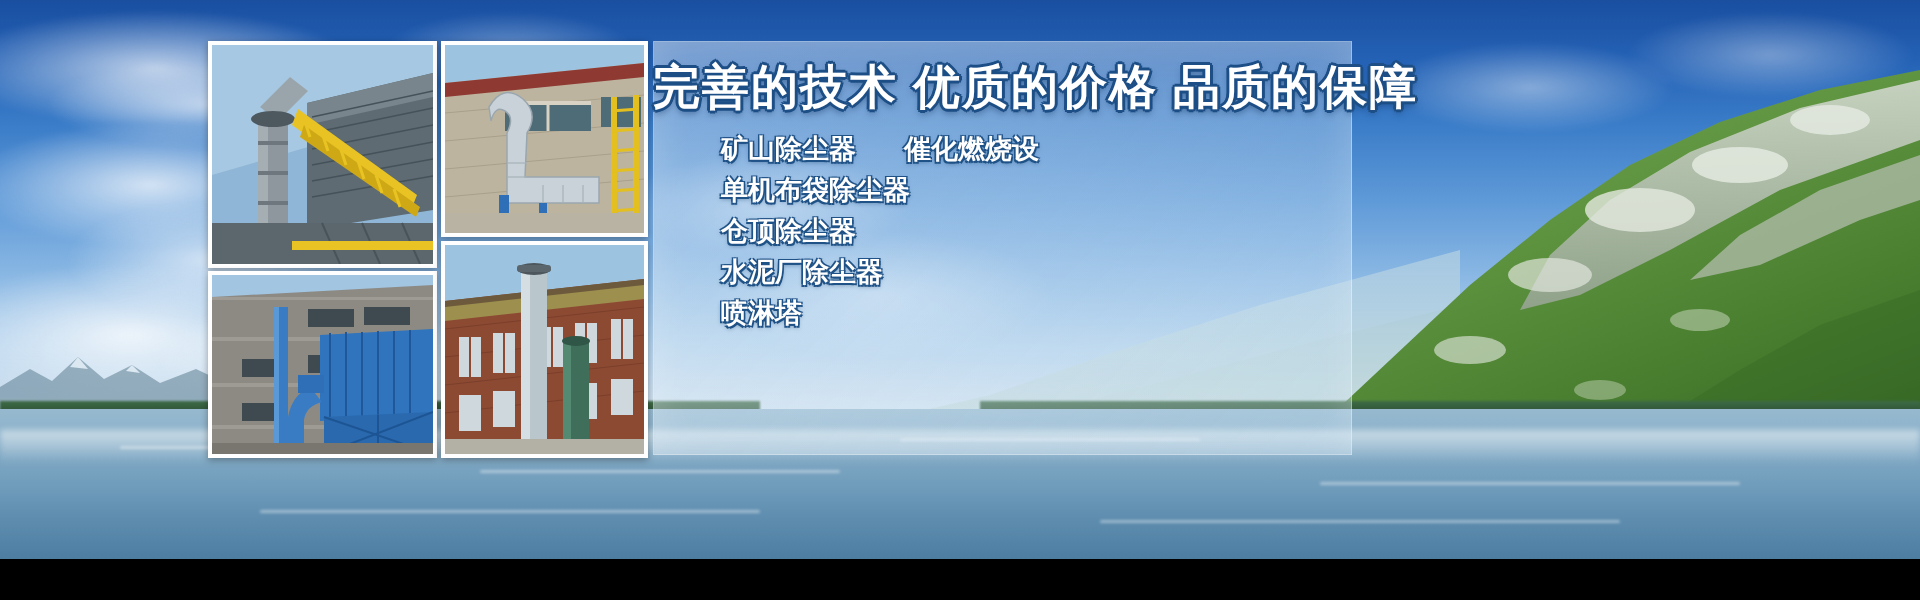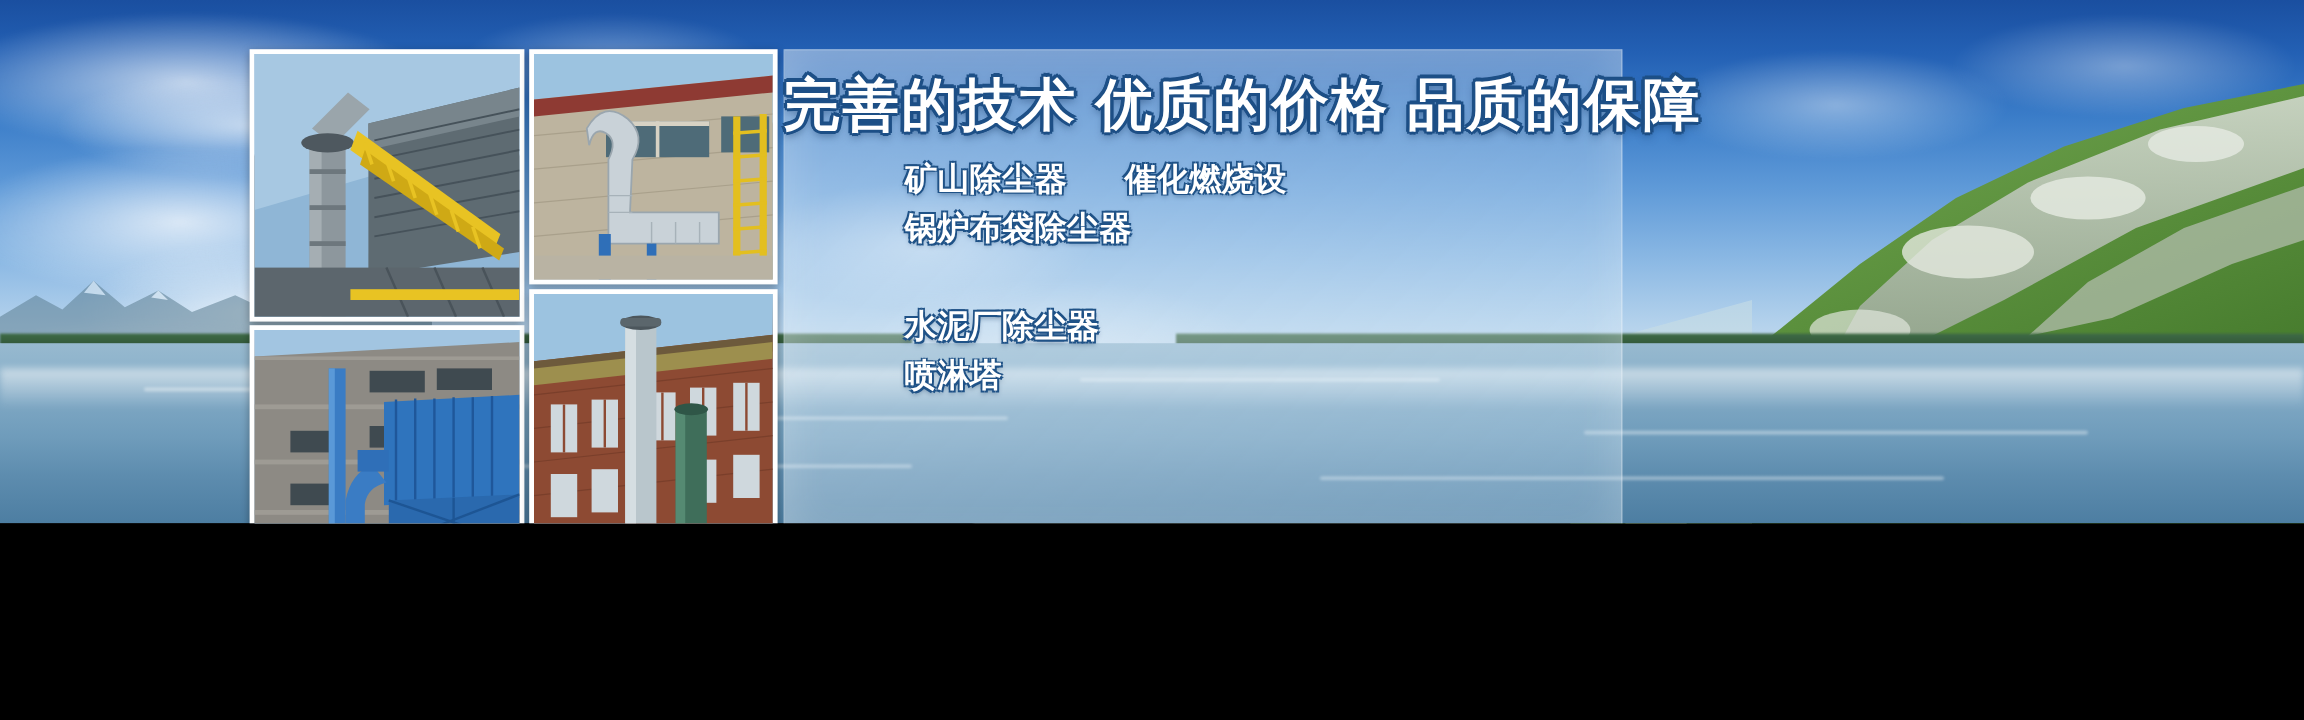--- a/index.html
+++ b/index.html
@@ -1,18 +1,18 @@
 <!DOCTYPE html>
 <html lang="zh"><head>
 <meta charset="utf-8">
 <title>Banner</title>
 <style>
   html,body{margin:0;padding:0;background:#000;}
   #stage{
-    position:relative;width:1920px;height:436px;overflow:hidden;
+    position:relative;width:1920px;height:559px;overflow:hidden;
     font-family:"Liberation Sans","DejaVu Sans",sans-serif;
   }
 
   
   .sky{position:absolute;inset:0;
     background:linear-gradient(180deg,
       #1a4fa0 0%, #2360b4 10%, #3a7cc8 22%,
       #5f9ad8 36%, #8cb9e4 50%, #b4d2ec 62%,
       #cfe0ef 72%, #dfe9f2 80%, #cfe2ee 88%, #b9d6e8 100%);}
   .cloud{position:absolute;border-radius:50%;
@@ -79,21 +79,21 @@
     text-align:center;font-size:47px;line-height:58px;font-weight:bold;
     color:#ffffff;letter-spacing:2px;white-space:nowrap;
     text-shadow:
       -2px -2px 0 #1d4f86, 2px -2px 0 #1d4f86,
       -2px  2px 0 #1d4f86, 2px  2px 0 #1d4f86,
        0   -3px 0 #1d4f86, 0    3px 0 #1d4f86,
       -3px  0   0 #1d4f86, 3px  0   0 #1d4f86,
        0 4px 7px rgba(10,40,80,.55);}
 
   .prodlist{position:absolute;left:653px;top:128px;width:700px;}
-  .prow{display:flex;height:41px;align-items:center;padding-left:101px;}
+  .prow{display:flex;height:41px;align-items:center;padding-left:68px;}
   .prow span{font-size:27px;font-weight:bold;color:#ffffff;white-space:nowrap;
     text-shadow:
       -1.5px -1.5px 0 #1f5287, 1.5px -1.5px 0 #1f5287,
       -1.5px  1.5px 0 #1f5287, 1.5px  1.5px 0 #1f5287,
        0 2px 4px rgba(12,45,85,.5);}
   .col-a{width:183px;}
 </style>
 </head>
 <body>
 
@@ -365,23 +365,24 @@
   <div class="panel"></div>
 
   <div class="headline">完善的技术  优质的价格  品质的保障</div>
 
   <div class="prodlist">
     <div class="prow">
       <span class="col-a">矿山除尘器</span>
       <span>催化燃烧设</span>
     </div>
     <div class="prow">
-      <span>锅炉布袋除尘器</span>
-    </div>
-    <div class="prow">
+      <span>单机布袋除尘器</span>
+    </div>
+    <div class="prow">
+      <span>仓顶除尘器</span>
     </div>
     <div class="prow">
       <span>水泥厂除尘器</span>
     </div>
     <div class="prow">
       <span class="col-a">喷淋塔</span>
     </div>
   </div>
 
 </div>

